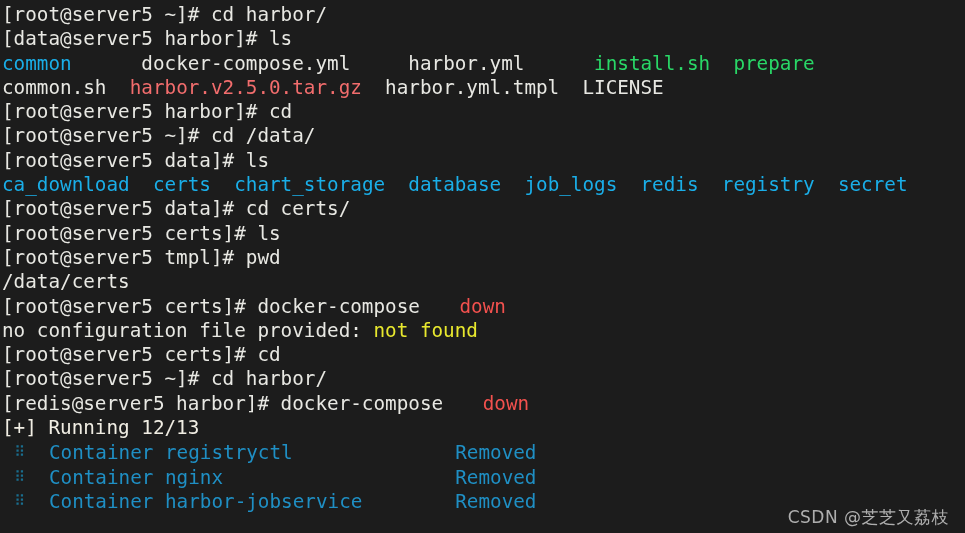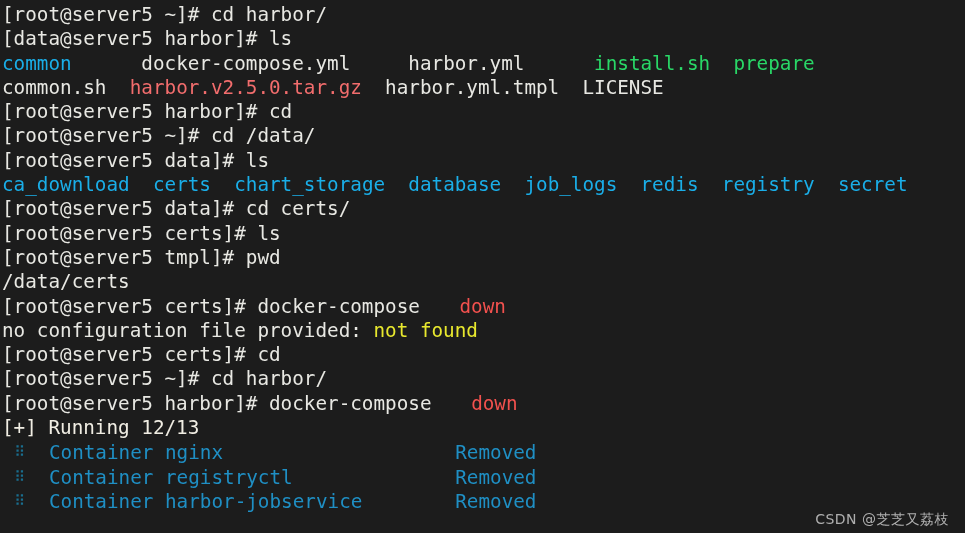--- a/index.html
+++ b/index.html
@@ -46,21 +46,21 @@
     width: 12.1px;
     text-align: center;
     font-size: 15px;
     vertical-align: 2px;
   }
   #watermark {
     position: absolute;
     right: 16px;
     bottom: 4px;
     font-family: "DejaVu Sans", "Liberation Sans", sans-serif;
-    font-size: 14px;
+    font-size: 17px;
     color: #cfcfcf;
     opacity: 0.82;
     white-space: pre;
     letter-spacing: 0.5px;
   }
 </style>
 </head>
 <body>
 
 <div id="terminal">
@@ -74,20 +74,20 @@
       <div class="line"><span class="seg c-default">[root@server5 data]# ls</span></div>
       <div class="line"><span class="seg c-dir">ca_download</span><span class="seg c-default">  </span><span class="seg c-dir">certs</span><span class="seg c-default">  </span><span class="seg c-dir">chart_storage</span><span class="seg c-default">  </span><span class="seg c-dir">database</span><span class="seg c-default">  </span><span class="seg c-dir">job_logs</span><span class="seg c-default">  </span><span class="seg c-dir">redis</span><span class="seg c-default">  </span><span class="seg c-dir">registry</span><span class="seg c-default">  </span><span class="seg c-dir">secret</span></div>
       <div class="line"><span class="seg c-default">[root@server5 data]# cd certs/</span></div>
       <div class="line"><span class="seg c-default">[root@server5 certs]# ls</span></div>
       <div class="line"><span class="seg c-default">[root@server5 tmpl]# pwd</span></div>
       <div class="line"><span class="seg c-default">/data/certs</span></div>
       <div class="line"><span class="seg c-default">[root@server5 certs]# docker-compose </span><span class="seg c-red">down</span></div>
       <div class="line"><span class="seg c-default">no configuration file provided: </span><span class="seg c-yellow">not found</span></div>
       <div class="line"><span class="seg c-default">[root@server5 certs]# cd</span></div>
       <div class="line"><span class="seg c-default">[root@server5 ~]# cd harbor/</span></div>
-      <div class="line"><span class="seg c-default">[root@server5 harbor]# docker-compose </span><span class="seg c-red">down</span></div>
+      <div class="line"><span class="seg c-default">[redis@server5 harbor]# docker-compose </span><span class="seg c-red">down</span></div>
       <div class="line"><span class="seg c-cream">[+] Running 12/13</span></div>
+      <div class="line"> <span class="seg c-dot dotglyph">⠿</span><span class="seg">  </span><span class="seg c-cyan">Container registryctl              </span><span class="seg c-cyan">Removed</span></div>
       <div class="line"> <span class="seg c-dot dotglyph">⠿</span><span class="seg">  </span><span class="seg c-cyan">Container nginx                    </span><span class="seg c-cyan">Removed</span></div>
-      <div class="line"> <span class="seg c-dot dotglyph">⠿</span><span class="seg">  </span><span class="seg c-cyan">Container registryctl              </span><span class="seg c-cyan">Removed</span></div>
       <div class="line"> <span class="seg c-dot dotglyph">⠿</span><span class="seg">  </span><span class="seg c-cyan">Container harbor-jobservice        </span><span class="seg c-cyan">Removed</span></div>
     </div>
   <div id="watermark">CSDN @芝芝又荔枝</div>
 </div>
 
 </body></html>

